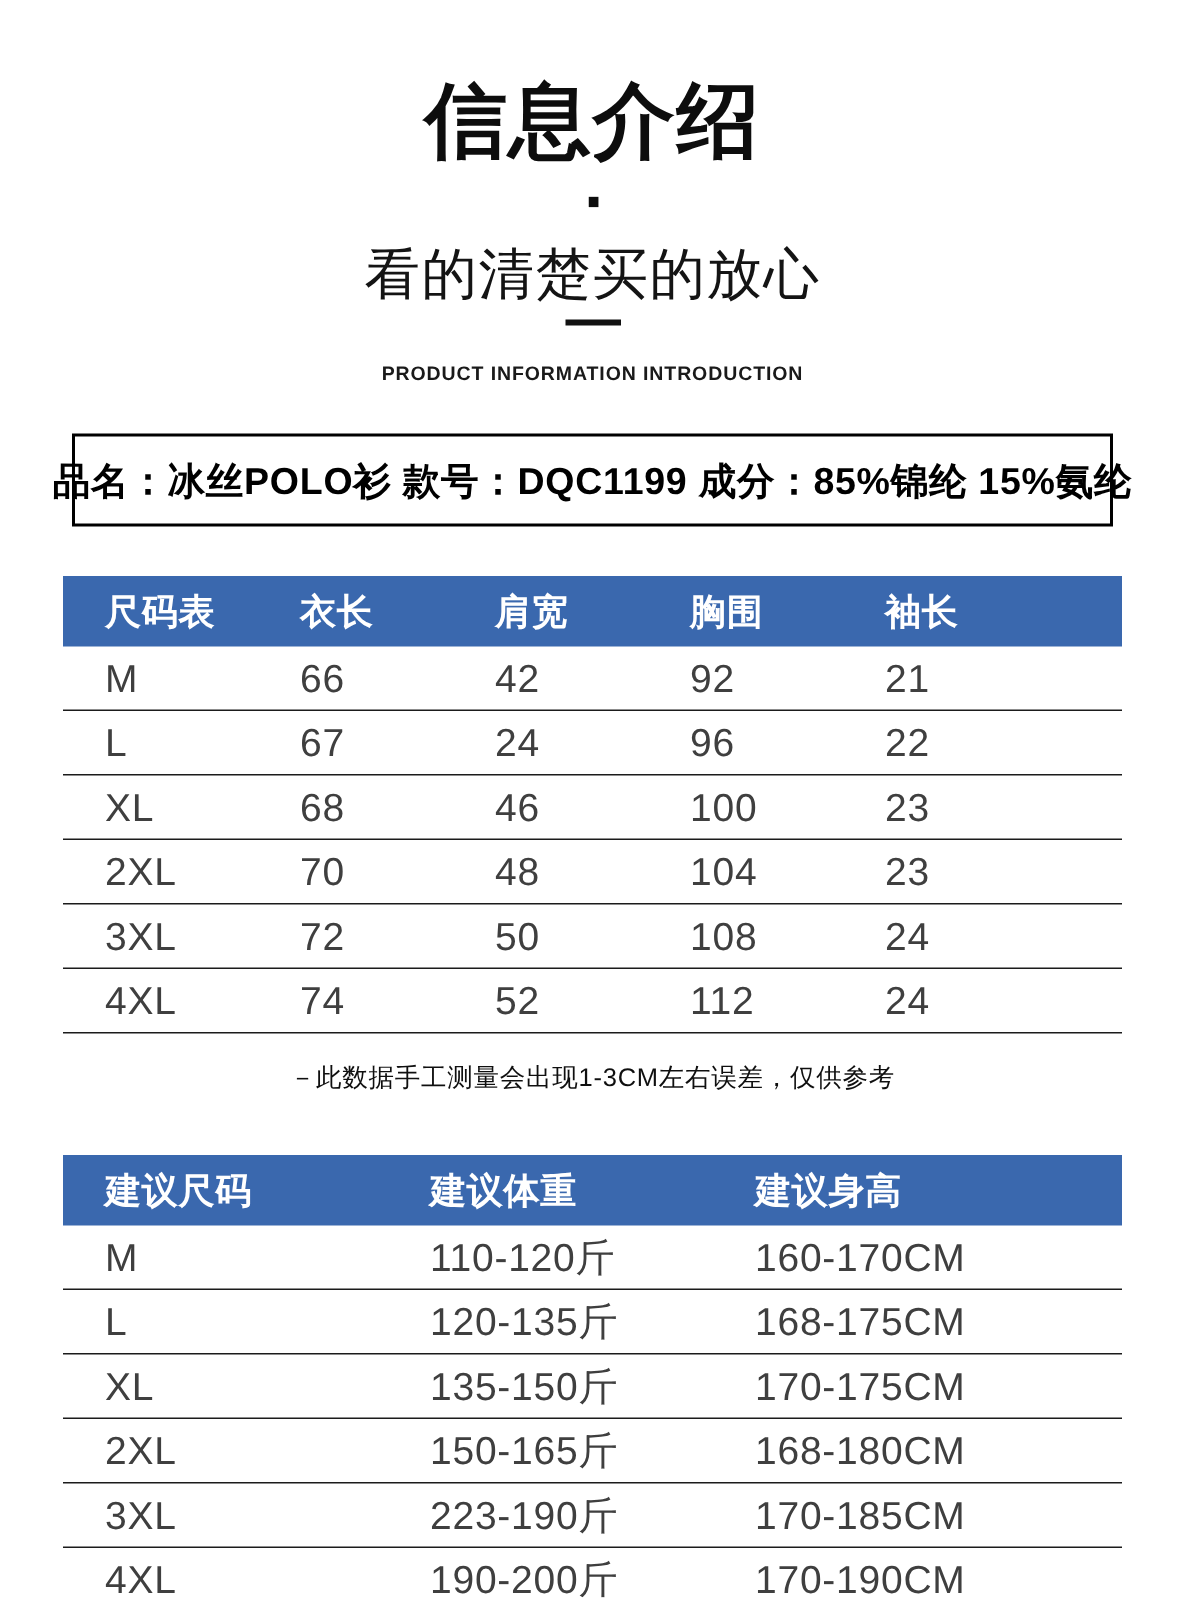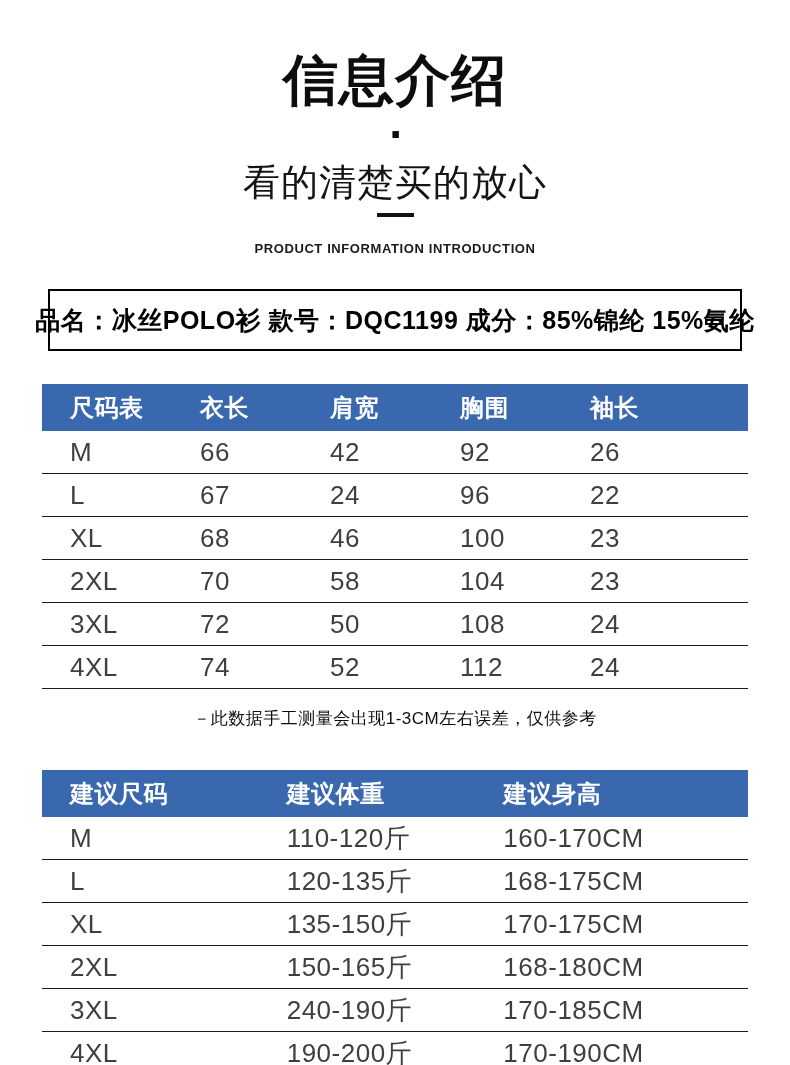--- a/index.html
+++ b/index.html
@@ -105,40 +105,40 @@
         <div class="tcell">肩宽</div>
         <div class="tcell">胸围</div>
         <div class="tcell">袖长</div>
       </div>
     <div class="tbody">
         <div class="trow">
           <div class="tcell">M</div>
           <div class="tcell">66</div>
           <div class="tcell">42</div>
           <div class="tcell">92</div>
-          <div class="tcell">26</div>
+          <div class="tcell">21</div>
         </div>
         <div class="trow">
           <div class="tcell">L</div>
           <div class="tcell">67</div>
           <div class="tcell">24</div>
           <div class="tcell">96</div>
           <div class="tcell">22</div>
         </div>
         <div class="trow">
           <div class="tcell">XL</div>
           <div class="tcell">68</div>
           <div class="tcell">46</div>
           <div class="tcell">100</div>
           <div class="tcell">23</div>
         </div>
         <div class="trow">
           <div class="tcell">2XL</div>
           <div class="tcell">70</div>
-          <div class="tcell">58</div>
+          <div class="tcell">48</div>
           <div class="tcell">104</div>
           <div class="tcell">23</div>
         </div>
         <div class="trow">
           <div class="tcell">3XL</div>
           <div class="tcell">72</div>
           <div class="tcell">50</div>
           <div class="tcell">108</div>
           <div class="tcell">24</div>
         </div>
@@ -175,21 +175,21 @@
           <div class="tcell">135-150斤</div>
           <div class="tcell">170-175CM</div>
         </div>
         <div class="trow">
           <div class="tcell">2XL</div>
           <div class="tcell">150-165斤</div>
           <div class="tcell">168-180CM</div>
         </div>
         <div class="trow">
           <div class="tcell">3XL</div>
-          <div class="tcell">240-190斤</div>
+          <div class="tcell">223-190斤</div>
           <div class="tcell">170-185CM</div>
         </div>
         <div class="trow">
           <div class="tcell">4XL</div>
           <div class="tcell">190-200斤</div>
           <div class="tcell">170-190CM</div>
         </div>
       </div>
   </div>
 

